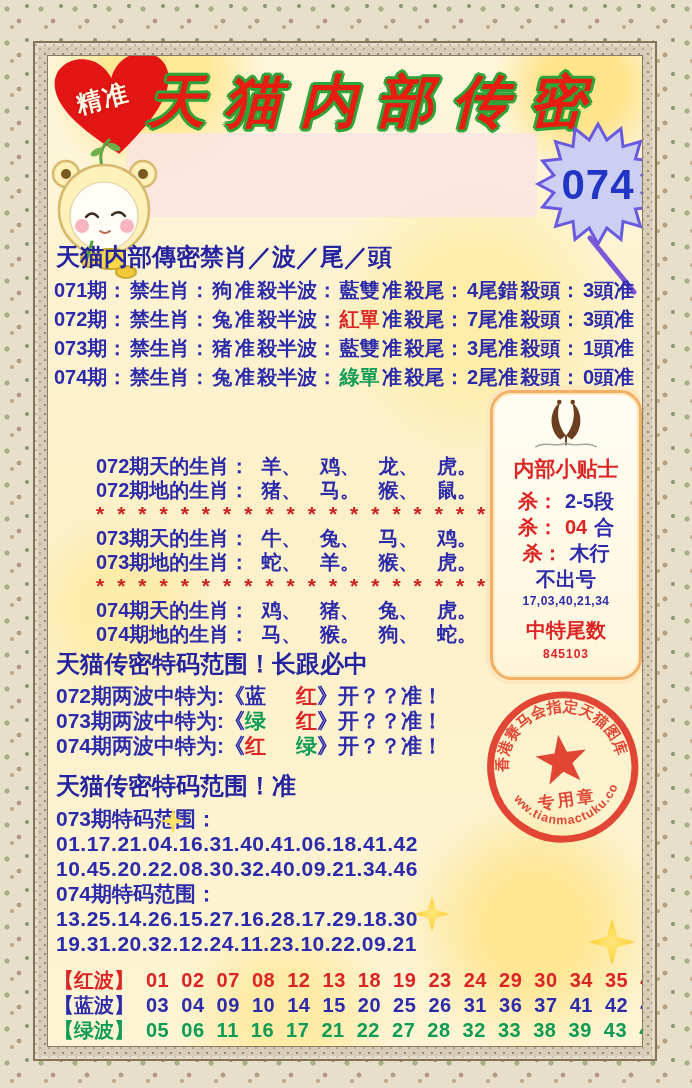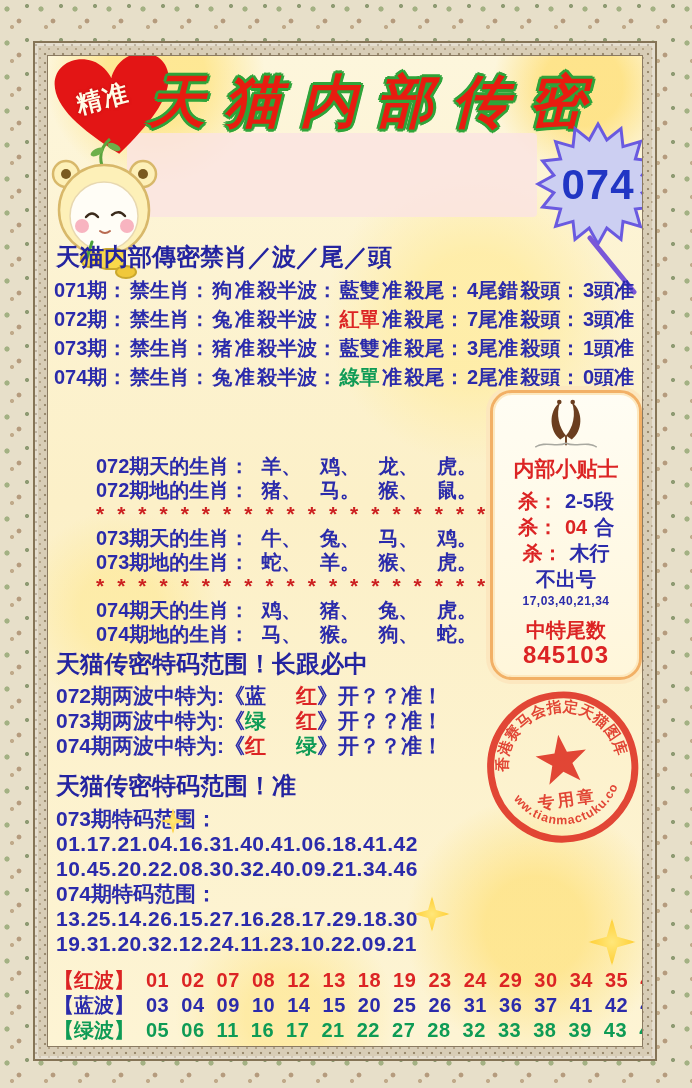--- a/index.html
+++ b/index.html
@@ -72,21 +72,21 @@
     border:3px solid #f2b066;border-radius:22px;background:linear-gradient(#fffdf4,#fff6da);
     box-shadow:0 0 0 4px rgba(252,230,190,.9),inset 0 0 0 2px #fde9c0;text-align:center;padding-top:4px;}
   .ornament{display:block;margin:0 auto;}
   .tips-title{font-size:21px;font-weight:bold;color:var(--red);margin-top:0px;}
   #tips-lines{margin-top:5px;}
   .tips-line{font-size:20px;font-weight:bold;line-height:26px;}
   .tips-line span + span{margin-left:7px;}
   .tips-noout-label{font-size:20px;font-weight:bold;color:var(--blue);line-height:24px;margin-top:1px;}
   .tips-noout-nums{font-size:12px;font-weight:bold;color:var(--blue);line-height:20px;letter-spacing:.5px;}
   .tips-tail-label{font-size:20px;font-weight:bold;color:var(--red);line-height:25px;margin-top:7px;}
-  .tips-tail-value{font-size:24px;font-weight:bold;color:var(--red);line-height:23px;letter-spacing:1px;}
+  .tips-tail-value{font-size:12px;font-weight:bold;color:var(--red);line-height:23px;letter-spacing:1px;}
 
   .stamp{position:absolute;left:436px;top:634px;opacity:.93;transform:rotate(-8deg);}
   .stamp text{font-family:"Liberation Sans","DejaVu Sans",sans-serif;}
 
   .sparkle{position:absolute;background:radial-gradient(circle,#ffe77a 0%,#ffd23e 60%,rgba(255,210,62,0) 75%);
     clip-path:polygon(50% 0,61% 39%,100% 50%,61% 61%,50% 100%,39% 61%,0 50%,39% 39%);}
 </style>
 </head>
 <body>
 

